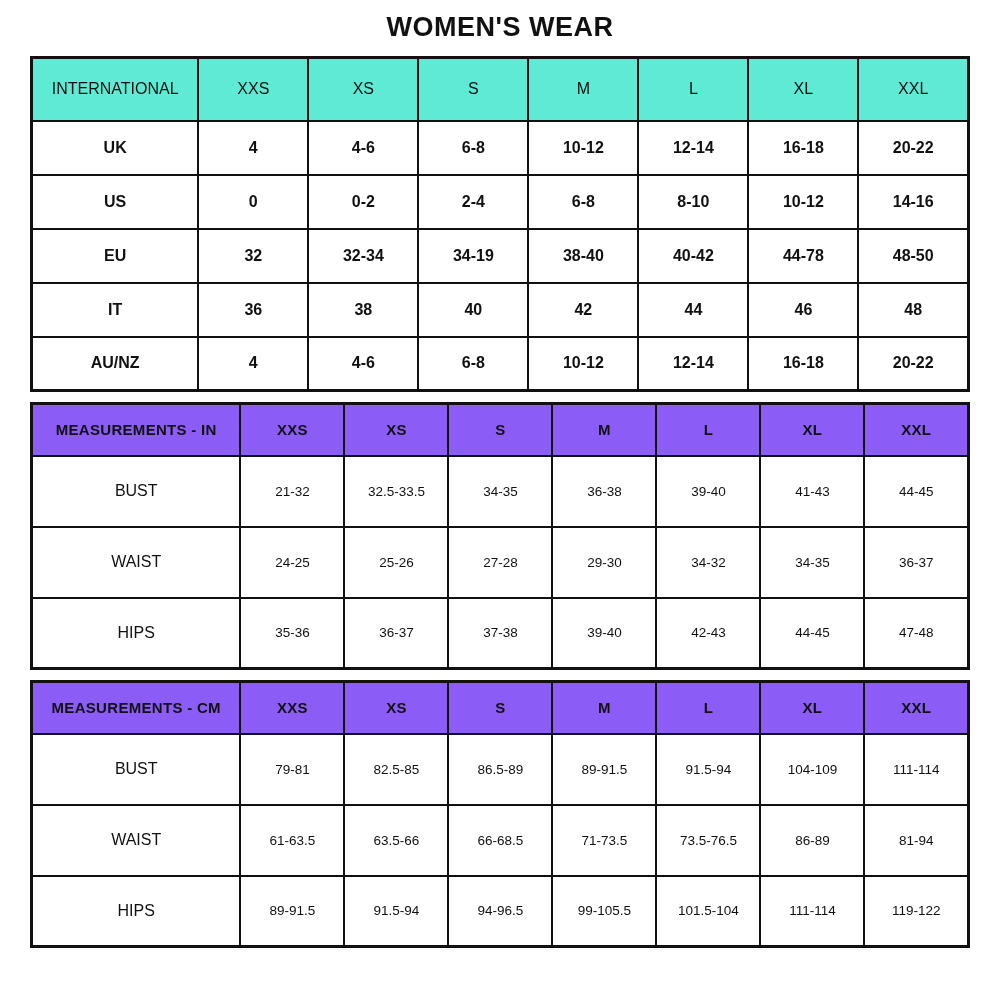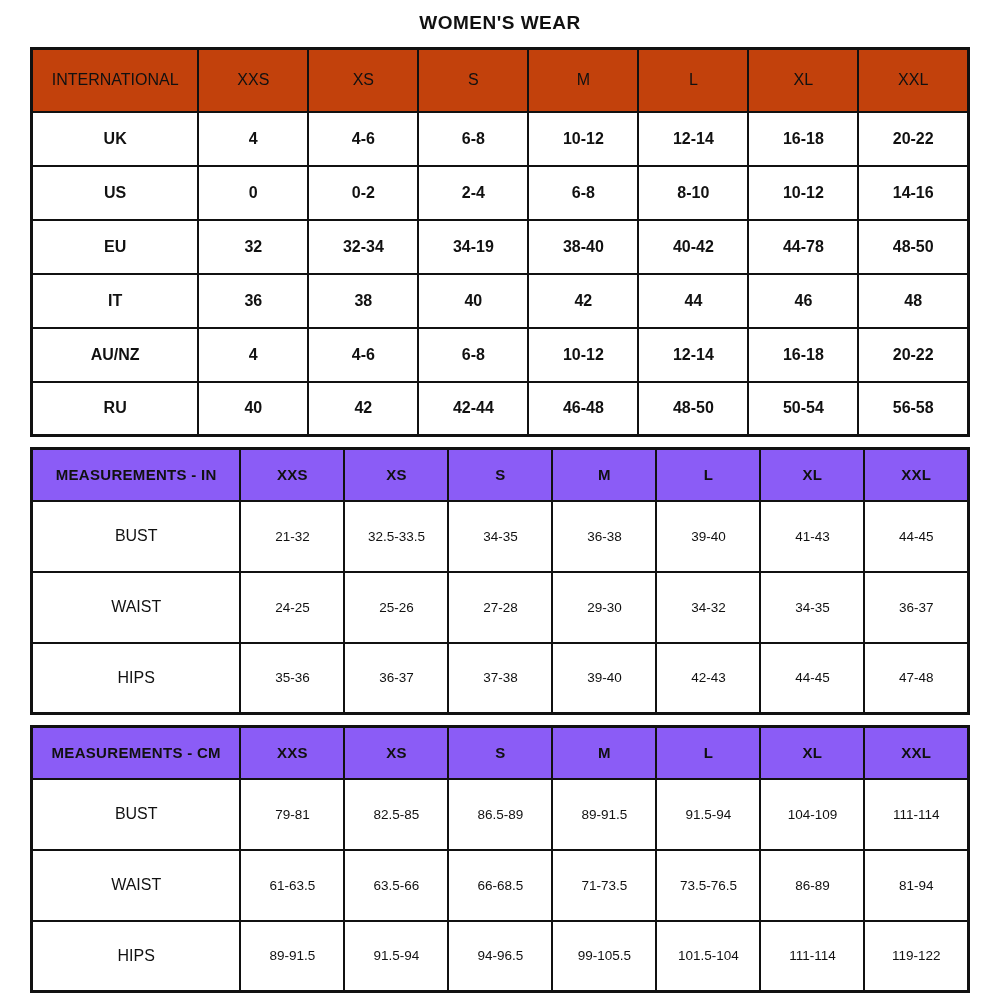--- a/index.html
+++ b/index.html
@@ -6,21 +6,21 @@
   html, body {
     margin: 0; padding: 0;
     background: #ffffff;
     width: 1000px;
     font-family: "Liberation Sans", sans-serif;
     color: #111111;
   }
   .page { width: 1000px; padding-top: 12px; }
   .title {
     text-align: center;
-    font-size: 19px;
+    font-size: 27px;
     font-weight: 700;
     letter-spacing: 0.5px;
     margin: 0 0 13px 0;
   }
   table.tbl {
     width: 940px;
     margin: 0 auto 10px auto;
     border-collapse: collapse;
     table-layout: fixed;
     border: 3px solid #111111;
@@ -38,21 +38,21 @@
     background: #d9d9d9;
     font-weight: 700;
     font-size: 15px;
     letter-spacing: 0.6px;
     height: 48px;
   }
   .tbl-sc th.colh {
     font-weight: 400;
     font-size: 16px;
     height: 63px;
-    background: #c2410c;
+    background: #5eead4;
   }
   .tbl-sc td { font-size: 16px; height: 54px; font-weight: 700; }
   .tbl-sc col.c-label { width: 17.8%; }
   .tbl-sc col.c-size  { width: 11.74%; }
   
   .tbl-m th {
     background: #8b5cf6;
     font-weight: 700;
     font-size: 15px;
     letter-spacing: 0.3px;
@@ -137,30 +137,20 @@
       <tr>
         <td>AU/NZ</td>
         <td>4</td>
         <td>4-6</td>
         <td>6-8</td>
         <td>10-12</td>
         <td>12-14</td>
         <td>16-18</td>
         <td>20-22</td>
       </tr>
-      <tr>
-        <td>RU</td>
-        <td>40</td>
-        <td>42</td>
-        <td>42-44</td>
-        <td>46-48</td>
-        <td>48-50</td>
-        <td>50-54</td>
-        <td>56-58</td>
-      </tr>
     </tbody>
   </table>
 
   <table class="tbl tbl-m">
     <colgroup>
       <col class="c-label">
         <col class="c-size">
         <col class="c-size">
         <col class="c-size">
         <col class="c-size">

